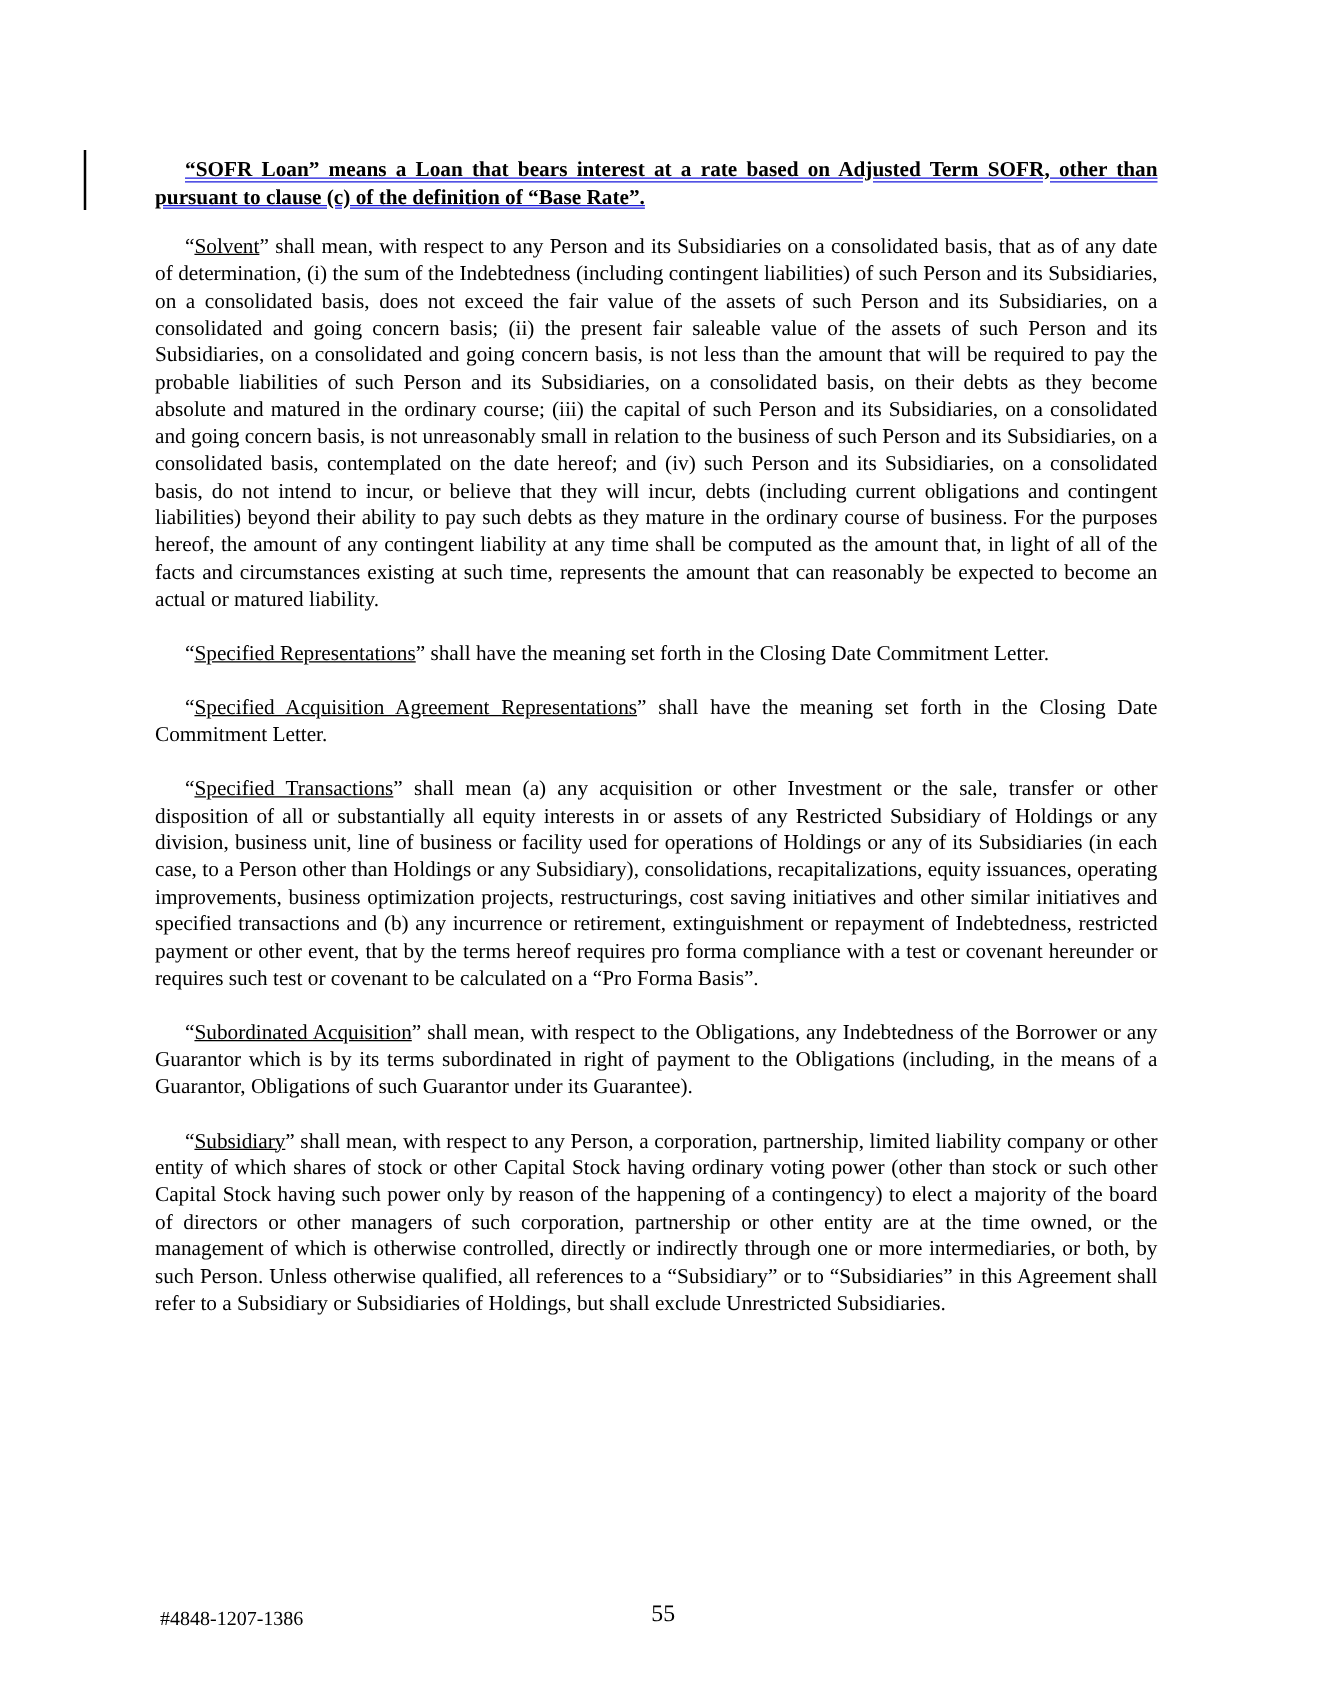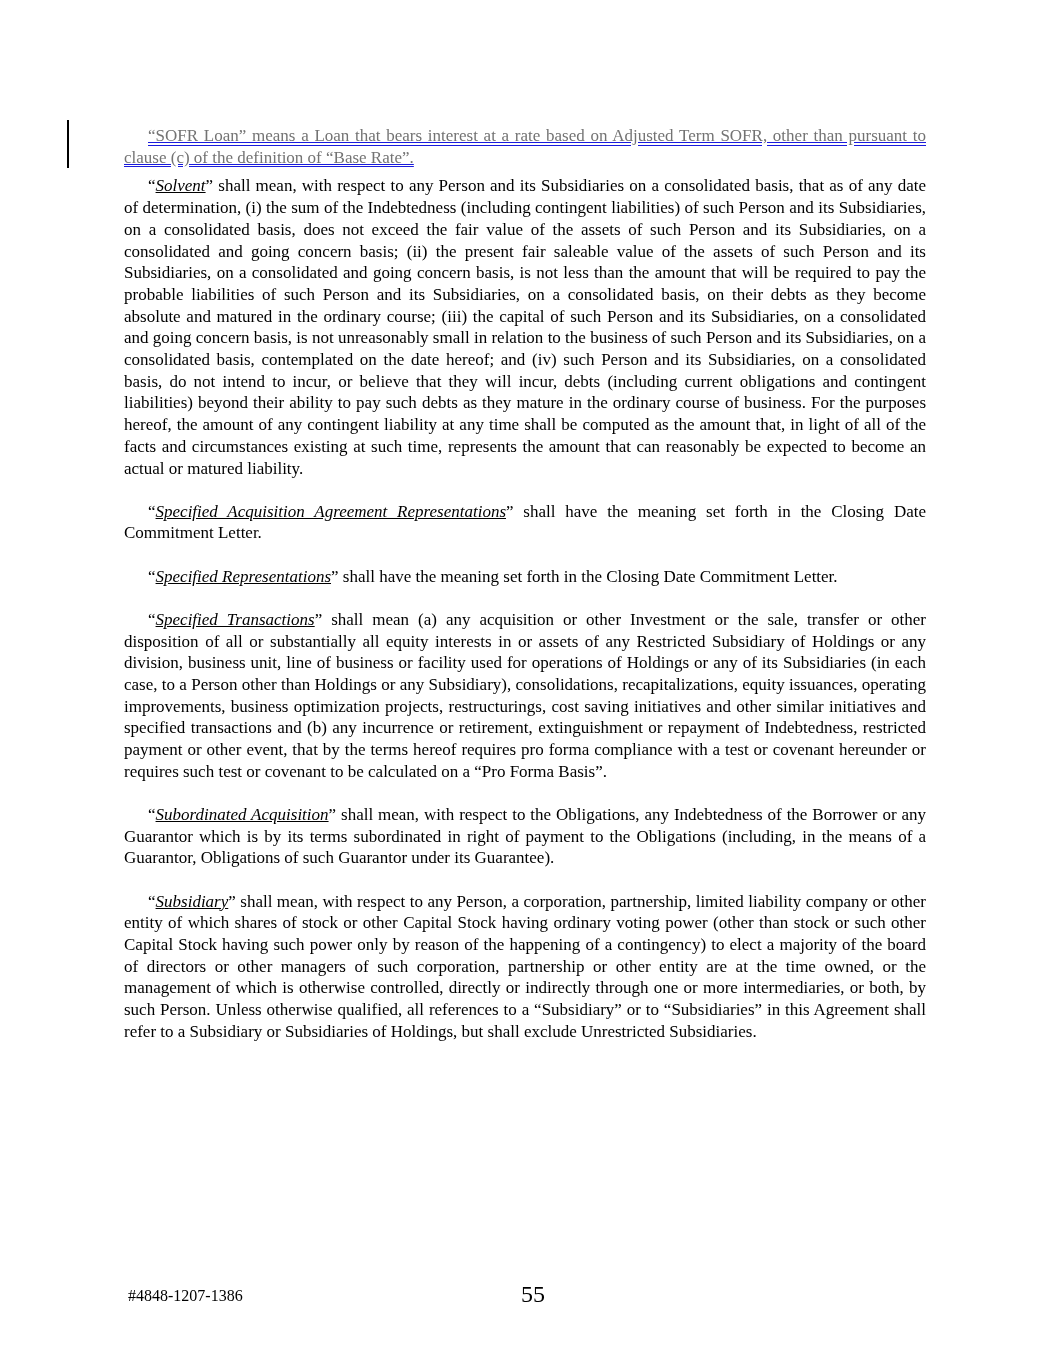--- a/index.html
+++ b/index.html
@@ -1,38 +1,38 @@
 <!DOCTYPE html>
 <html><head>
   <meta charset="utf-8">
   <style>
     html, body { margin: 0; padding: 0; background: #ffffff; }
     body { width: 1055px; height: 1365px; position: relative; overflow: hidden;
            font-family: "Liberation Serif", serif; color: #000; }
     .page { position: absolute; left: 124px; top: 125px; width: 802px; }
     .change-bar { position: absolute; left: 67px; top: 120px; width: 2px; height: 48px; background: #000; }
     p { margin: 0 0 21.5px 0; font-size: 17px; line-height: 21.7px; text-align: justify; text-indent: 24px; }
-    p.inserted { color: #737373; font-weight: normal; text-decoration: underline double; text-decoration-color: #1a1adc; margin-bottom: 7px; }
-    .term { text-decoration: underline; font-style: italic; }
+    p.inserted { color: #000000; font-weight: bold; text-decoration: underline double; text-decoration-color: #1a1adc; margin-bottom: 18px; }
+    .term { text-decoration: underline; }
     .footer-id { position: absolute; left: 128px; top: 1287px; font-size: 16px; font-family: "Liberation Serif", serif; }
-    .page-num { position: absolute; left: 521px; top: 1281px; font-size: 24px; font-family: "Liberation Serif", serif; }
+    .page-num { position: absolute; left: 521px; top: 1281px; font-size: 19px; font-family: "Liberation Serif", serif; }
   </style>
 </head>
 <body>
 
 <div class="change-bar"></div>
 
 <div class="page">
   <p class="inserted">“SOFR Loan” means a Loan that bears interest at a rate based on Adjusted Term SOFR, other than pursuant to clause (c) of the definition of “Base Rate”.</p>
 
   <p><span>“</span><span class="term">Solvent</span><span>” shall mean, with respect to any Person and its Subsidiaries on a consolidated basis, that as of any date of determination, (i) the sum of the Indebtedness (including contingent liabilities) of such Person and its Subsidiaries, on a consolidated basis, does not exceed the fair value of the assets of such Person and its Subsidiaries, on a consolidated and going concern basis; (ii) the present fair saleable value of the assets of such Person and its Subsidiaries, on a consolidated and going concern basis, is not less than the amount that will be required to pay the probable liabilities of such Person and its Subsidiaries, on a consolidated basis, on their debts as they become absolute and matured in the ordinary course; (iii) the capital of such Person and its Subsidiaries, on a consolidated and going concern basis, is not unreasonably small in relation to the business of such Person and its Subsidiaries, on a consolidated basis, contemplated on the date hereof; and (iv) such Person and its Subsidiaries, on a consolidated basis, do not intend to incur, or believe that they will incur, debts (including current obligations and contingent liabilities) beyond their ability to pay such debts as they mature in the ordinary course of business.  For the purposes hereof, the amount of any contingent liability at any time shall be computed as the amount that, in light of all of the facts and circumstances existing at such time, represents the amount that can reasonably be expected to become an actual or matured liability.</span></p>
 
+  <p><span>“</span><span class="term">Specified Representations</span><span>” shall have the meaning set forth in the Closing Date Commitment Letter.</span></p>
+
   <p><span>“</span><span class="term">Specified Acquisition Agreement Representations</span><span>” shall have the meaning set forth in the Closing Date Commitment Letter.</span></p>
-
-  <p><span>“</span><span class="term">Specified Representations</span><span>” shall have the meaning set forth in the Closing Date Commitment Letter.</span></p>
 
   <p><span>“</span><span class="term">Specified Transactions</span><span>” shall mean (a) any acquisition or other Investment or the sale, transfer or other disposition of all or substantially all equity interests in or assets of any Restricted Subsidiary of Holdings or any division, business unit, line of business or facility used for operations of Holdings or any of its Subsidiaries (in each case, to a Person other than Holdings or any Subsidiary), consolidations, recapitalizations, equity issuances, operating improvements, business optimization projects, restructurings, cost saving initiatives and other similar initiatives and specified transactions and (b) any incurrence or retirement, extinguishment or repayment of Indebtedness, restricted payment or other event, that by the terms hereof requires pro forma compliance with a test or covenant hereunder or requires such test or covenant to be calculated on a “Pro Forma Basis”.</span></p>
 
 
 
   <p><span>“</span><span class="term">Subordinated Acquisition</span><span>” shall mean, with respect to the Obligations, any Indebtedness of the Borrower or any Guarantor which is by its terms subordinated in right of payment to the Obligations (including, in the means of a Guarantor, Obligations of such Guarantor under its Guarantee).</span></p>
 
   <p><span>“</span><span class="term">Subsidiary</span><span>” shall mean, with respect to any Person, a corporation, partnership, limited liability company or other entity of which shares of stock or other Capital Stock having ordinary voting power (other than stock or such other Capital Stock having such power only by reason of the happening of a contingency) to elect a majority of the board of directors or other managers of such corporation, partnership or other entity are at the time owned, or the management of which is otherwise controlled, directly or indirectly through one or more intermediaries, or both, by such Person.  Unless otherwise qualified, all references to a “Subsidiary” or to “Subsidiaries” in this Agreement shall refer to a Subsidiary or Subsidiaries of Holdings, but shall exclude Unrestricted Subsidiaries.</span></p>
 </div>
 

